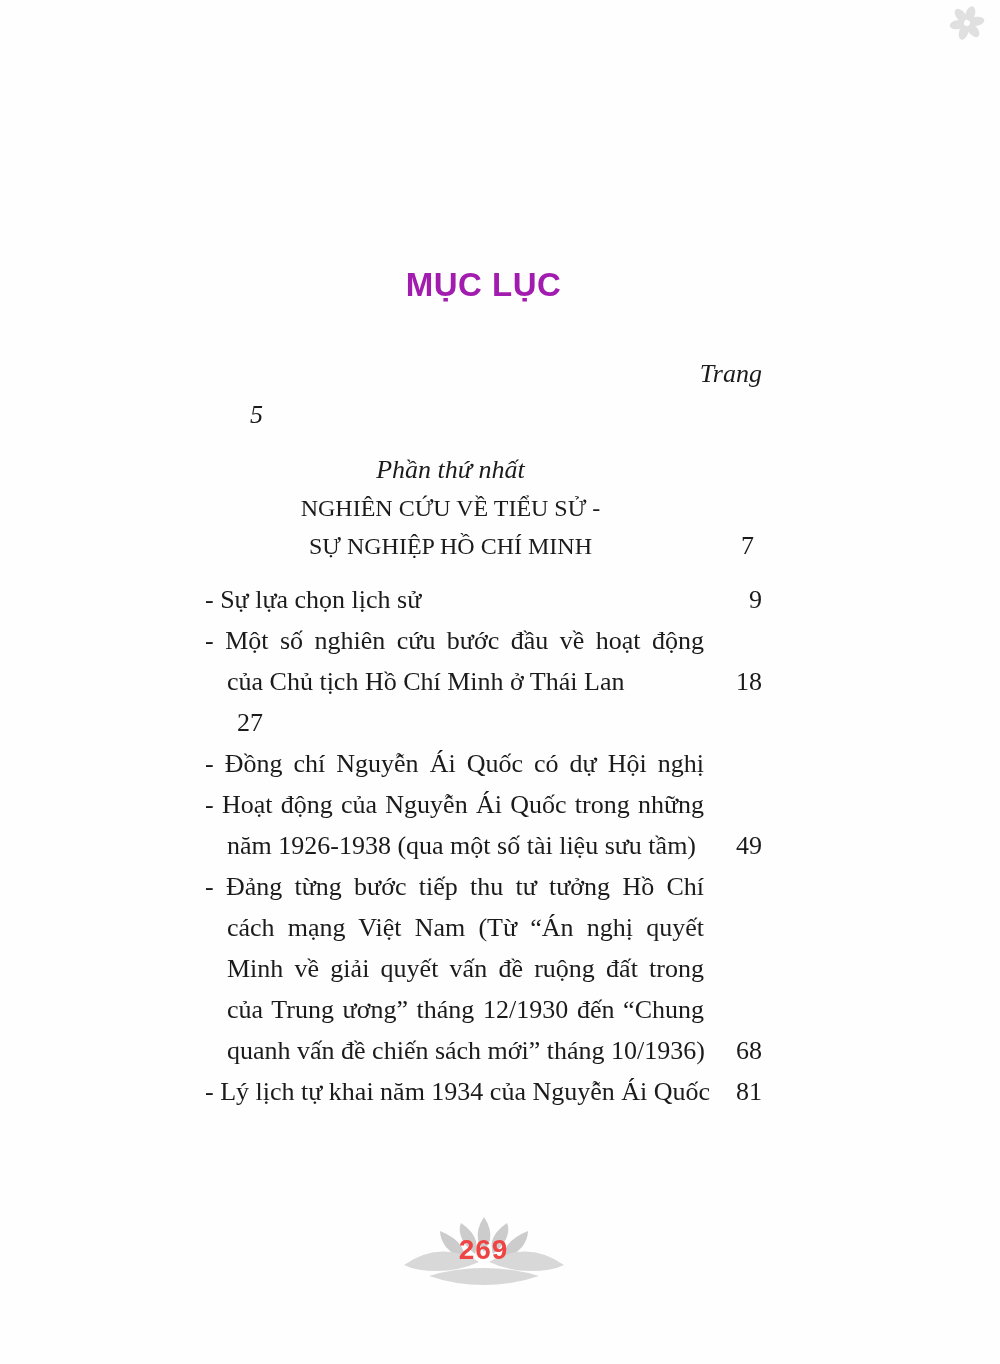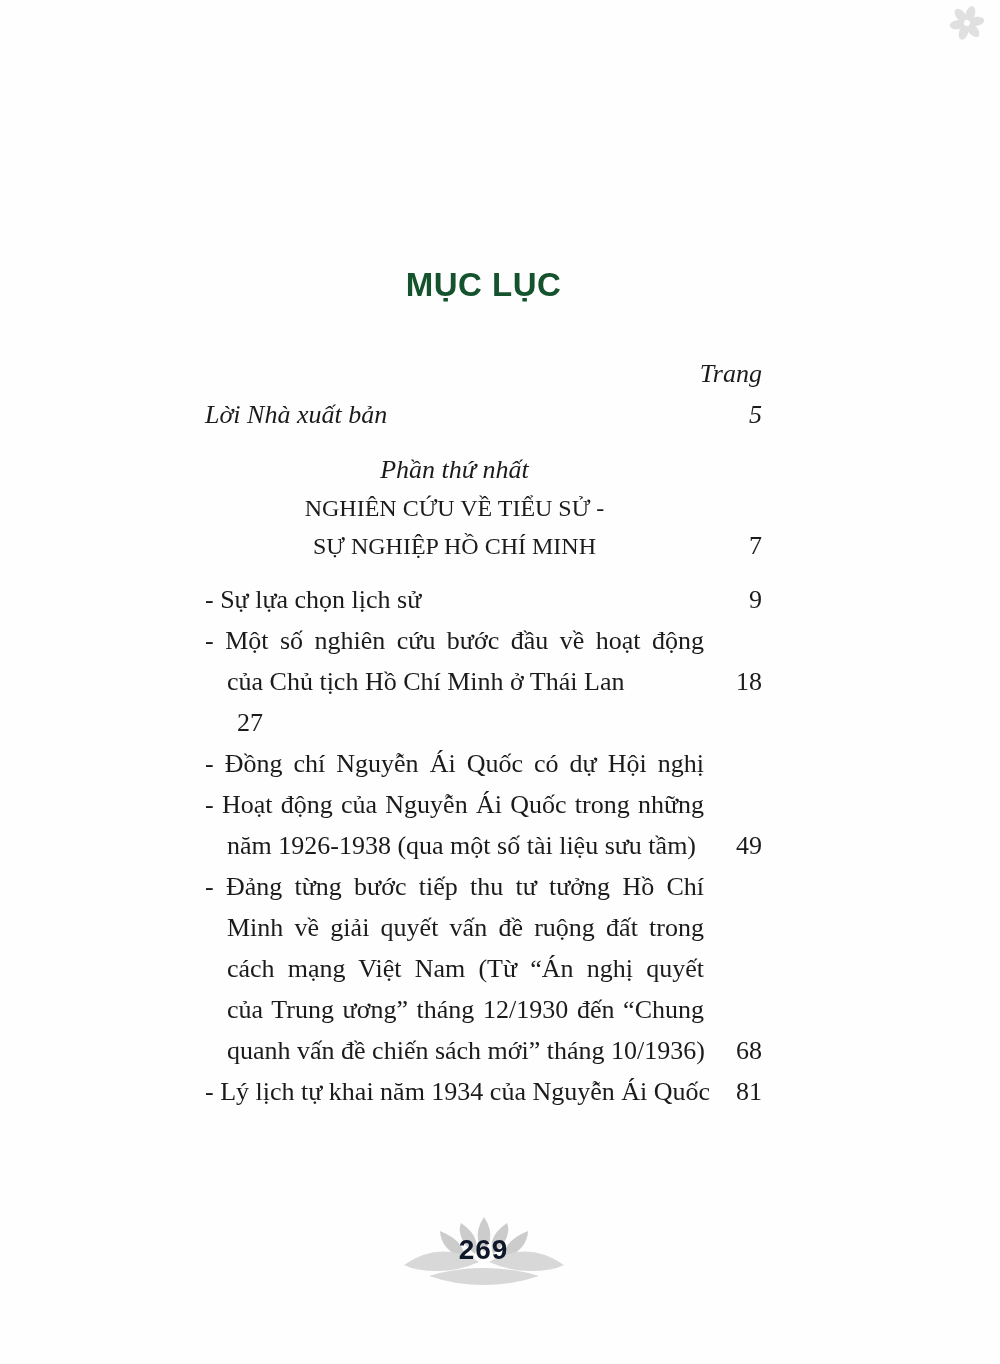--- a/index.html
+++ b/index.html
@@ -19,54 +19,54 @@
   }
 
   
   .doc-title {
     position: absolute; top: 266px; left: 205px; width: 557px;
     text-align: center;
     font-family: "Liberation Sans", "DejaVu Sans", sans-serif;
     font-weight: 700;
     font-size: 33px;
     letter-spacing: 0.5px;
-    color: #14532d;
+    color: #a21caf;
   }
 
   
   .toc {
     position: absolute; top: 353px; left: 205px; width: 557px;
     font-size: 26px;
     font-family: Liberation Serif, serif;
   }
   .row { display: flex; align-items: baseline; line-height: 41px; }
   .txt { flex: 1 1 auto; min-width: 0; }
   .pg  { flex: 0 0 58px; text-align: right; white-space: nowrap; }
   .cont { padding-left: 22px; }
   .j   { text-align: justify; text-align-last: justify; }
   .nw  { white-space: nowrap; }
   .it  { font-style: italic; }
   .ctr { text-align: center; }
 
-  .section { margin: 16px 0 14px 0; }
+  .section { margin: 16px 8px 14px 0; }
   .section .row { line-height: 38px; }
   .section .caps { font-size: 24px; }
 
   
   .footer {
     position: absolute; top: 1214px; left: 205px; width: 557px;
     display: flex; justify-content: center;
   }
   .lotus-wrap { position: relative; width: 170px; height: 80px; }
   .lotus-wrap svg { position: absolute; top: 0; left: 0; }
   .folio {
     position: absolute; top: 20px; left: 0; width: 170px;
     text-align: center;
     font-family: "Liberation Sans", "DejaVu Sans", sans-serif;
-    font-weight: 700; font-size: 28px; color: #0f172a;
+    font-weight: 700; font-size: 28px; color: #ef4444;
     letter-spacing: 1px;
   }
 </style>
 </head>
 <body>
 
 <div class="corner-deco">
   <svg width="38" height="38" viewBox="0 0 40 40">
     <g fill="#e0e0e0" transform="rotate(20 20 20)">
       <ellipse cx="20" cy="10" rx="4.8" ry="8.5"></ellipse>
@@ -83,21 +83,20 @@
 <div class="doc-title">MỤC LỤC</div>
 
 <div class="toc">
 
   <div class="row">
     <div class="txt"></div>
     <div class="pg it">Trang</div>
   </div>
 
   <div class="row it">
-    <div class="txt nw">Lời Nhà xuất bản</div>
     <div class="pg">5</div>
   </div>
 
   <div class="section">
     <div class="row">
       <div class="txt ctr it">Phần thứ nhất</div>
       <div class="pg"></div>
     </div>
     <div class="row">
       <div class="txt ctr caps">NGHIÊN CỨU VỀ TIỂU SỬ -</div>
@@ -141,25 +140,25 @@
     <div class="row">
       <div class="txt cont nw">năm 1926-1938 (qua một số tài liệu sưu tầm)</div>
       <div class="pg">49</div>
     </div>
 
     <div class="row">
       <div class="txt j">- Đảng từng bước tiếp thu tư tưởng Hồ Chí</div>
       <div class="pg"></div>
     </div>
     <div class="row">
-      <div class="txt cont j">Minh về giải quyết vấn đề ruộng đất trong</div>
+      <div class="txt cont j">cách mạng Việt Nam (Từ “Án nghị quyết</div>
       <div class="pg"></div>
     </div>
     <div class="row">
-      <div class="txt cont j">cách mạng Việt Nam (Từ “Án nghị quyết</div>
+      <div class="txt cont j">Minh về giải quyết vấn đề ruộng đất trong</div>
       <div class="pg"></div>
     </div>
     <div class="row">
       <div class="txt cont j">của Trung ương” tháng 12/1930 đến “Chung</div>
       <div class="pg"></div>
     </div>
     <div class="row">
       <div class="txt cont nw">quanh vấn đề chiến sách mới” tháng 10/1936)</div>
       <div class="pg">68</div>
     </div>

